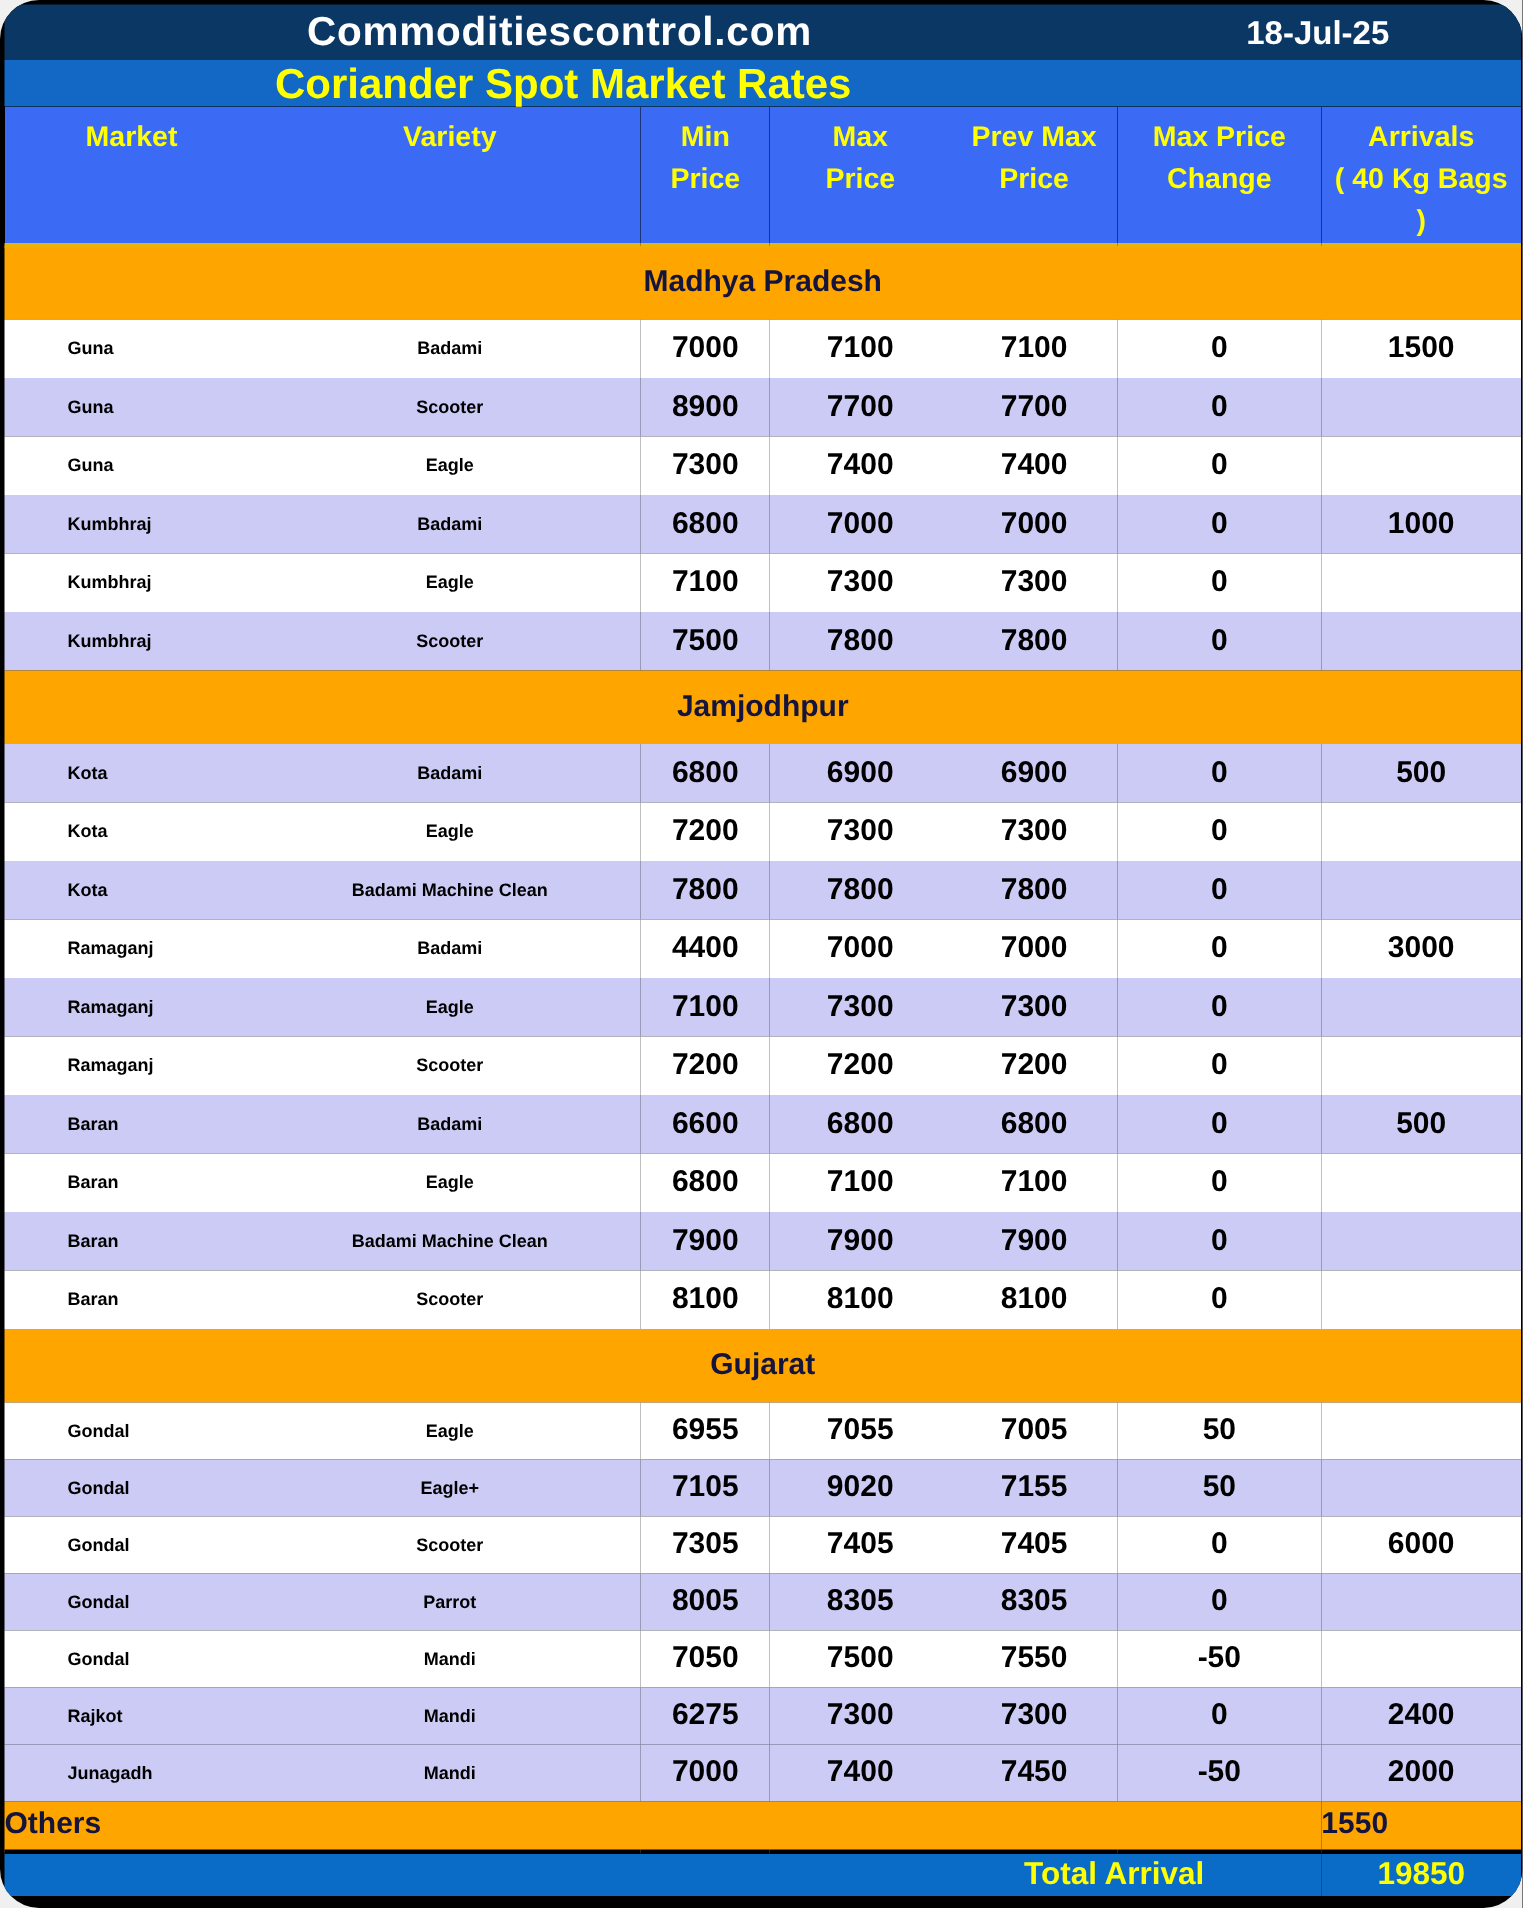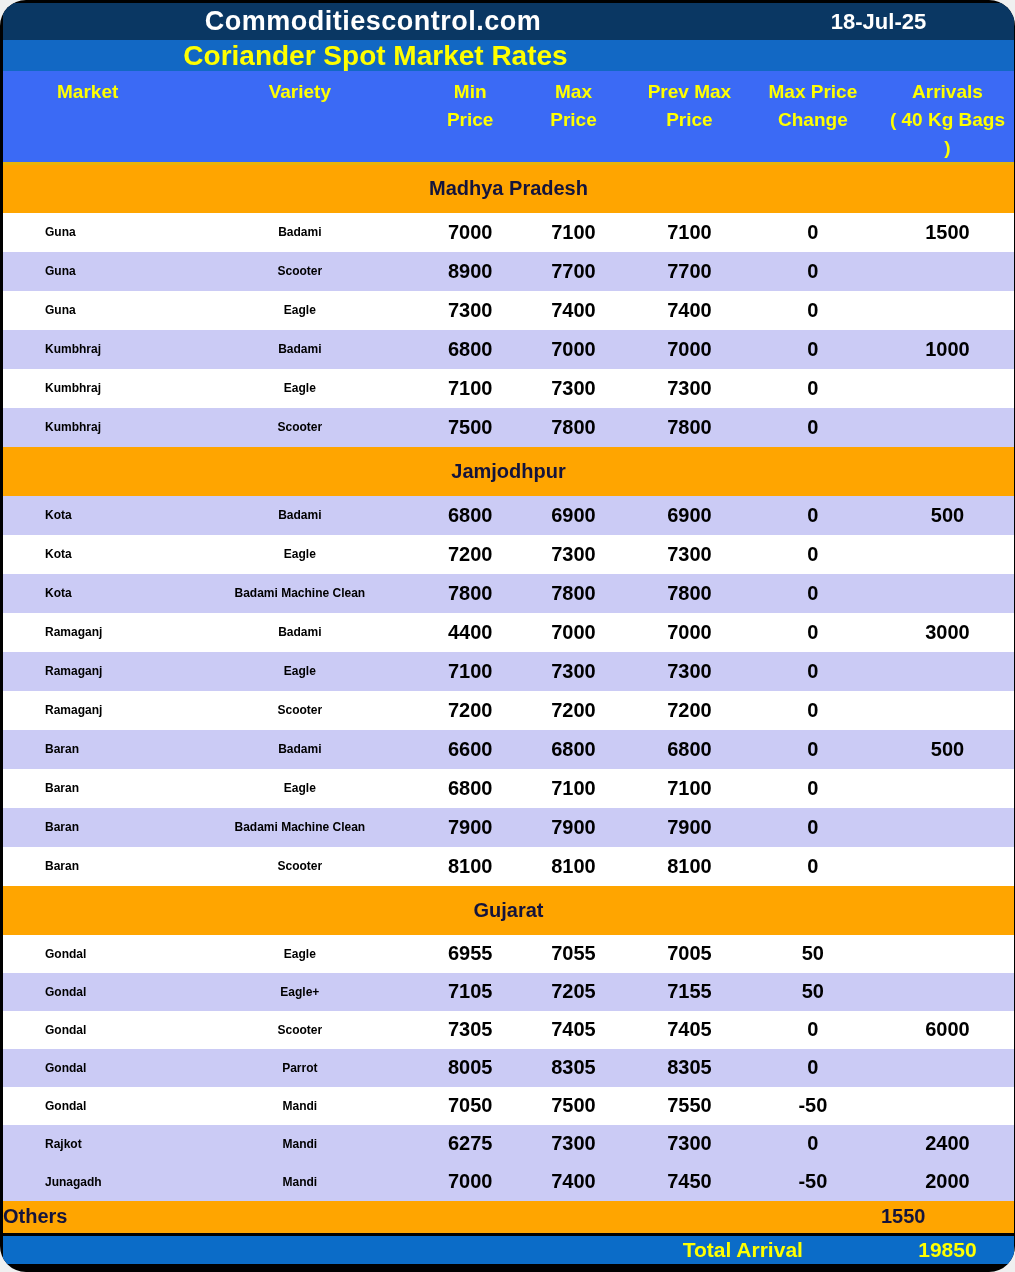--- a/index.html
+++ b/index.html
@@ -341,21 +341,21 @@
           <td class="col-min">6955</td>
           <td class="col-max">7055</td>
           <td class="col-prev_max">7005</td>
           <td class="col-change">50</td>
           <td class="col-arrivals"></td>
         </tr>
         <tr class="data-row lav sec2">
           <td class="col-market">Gondal</td>
           <td class="col-variety">Eagle+</td>
           <td class="col-min">7105</td>
-          <td class="col-max">7205</td>
+          <td class="col-max">9020</td>
           <td class="col-prev_max">7155</td>
           <td class="col-change">50</td>
           <td class="col-arrivals"></td>
         </tr>
         <tr class="data-row white sec2">
           <td class="col-market">Gondal</td>
           <td class="col-variety">Scooter</td>
           <td class="col-min">7305</td>
           <td class="col-max">7405</td>
           <td class="col-prev_max">7405</td>

